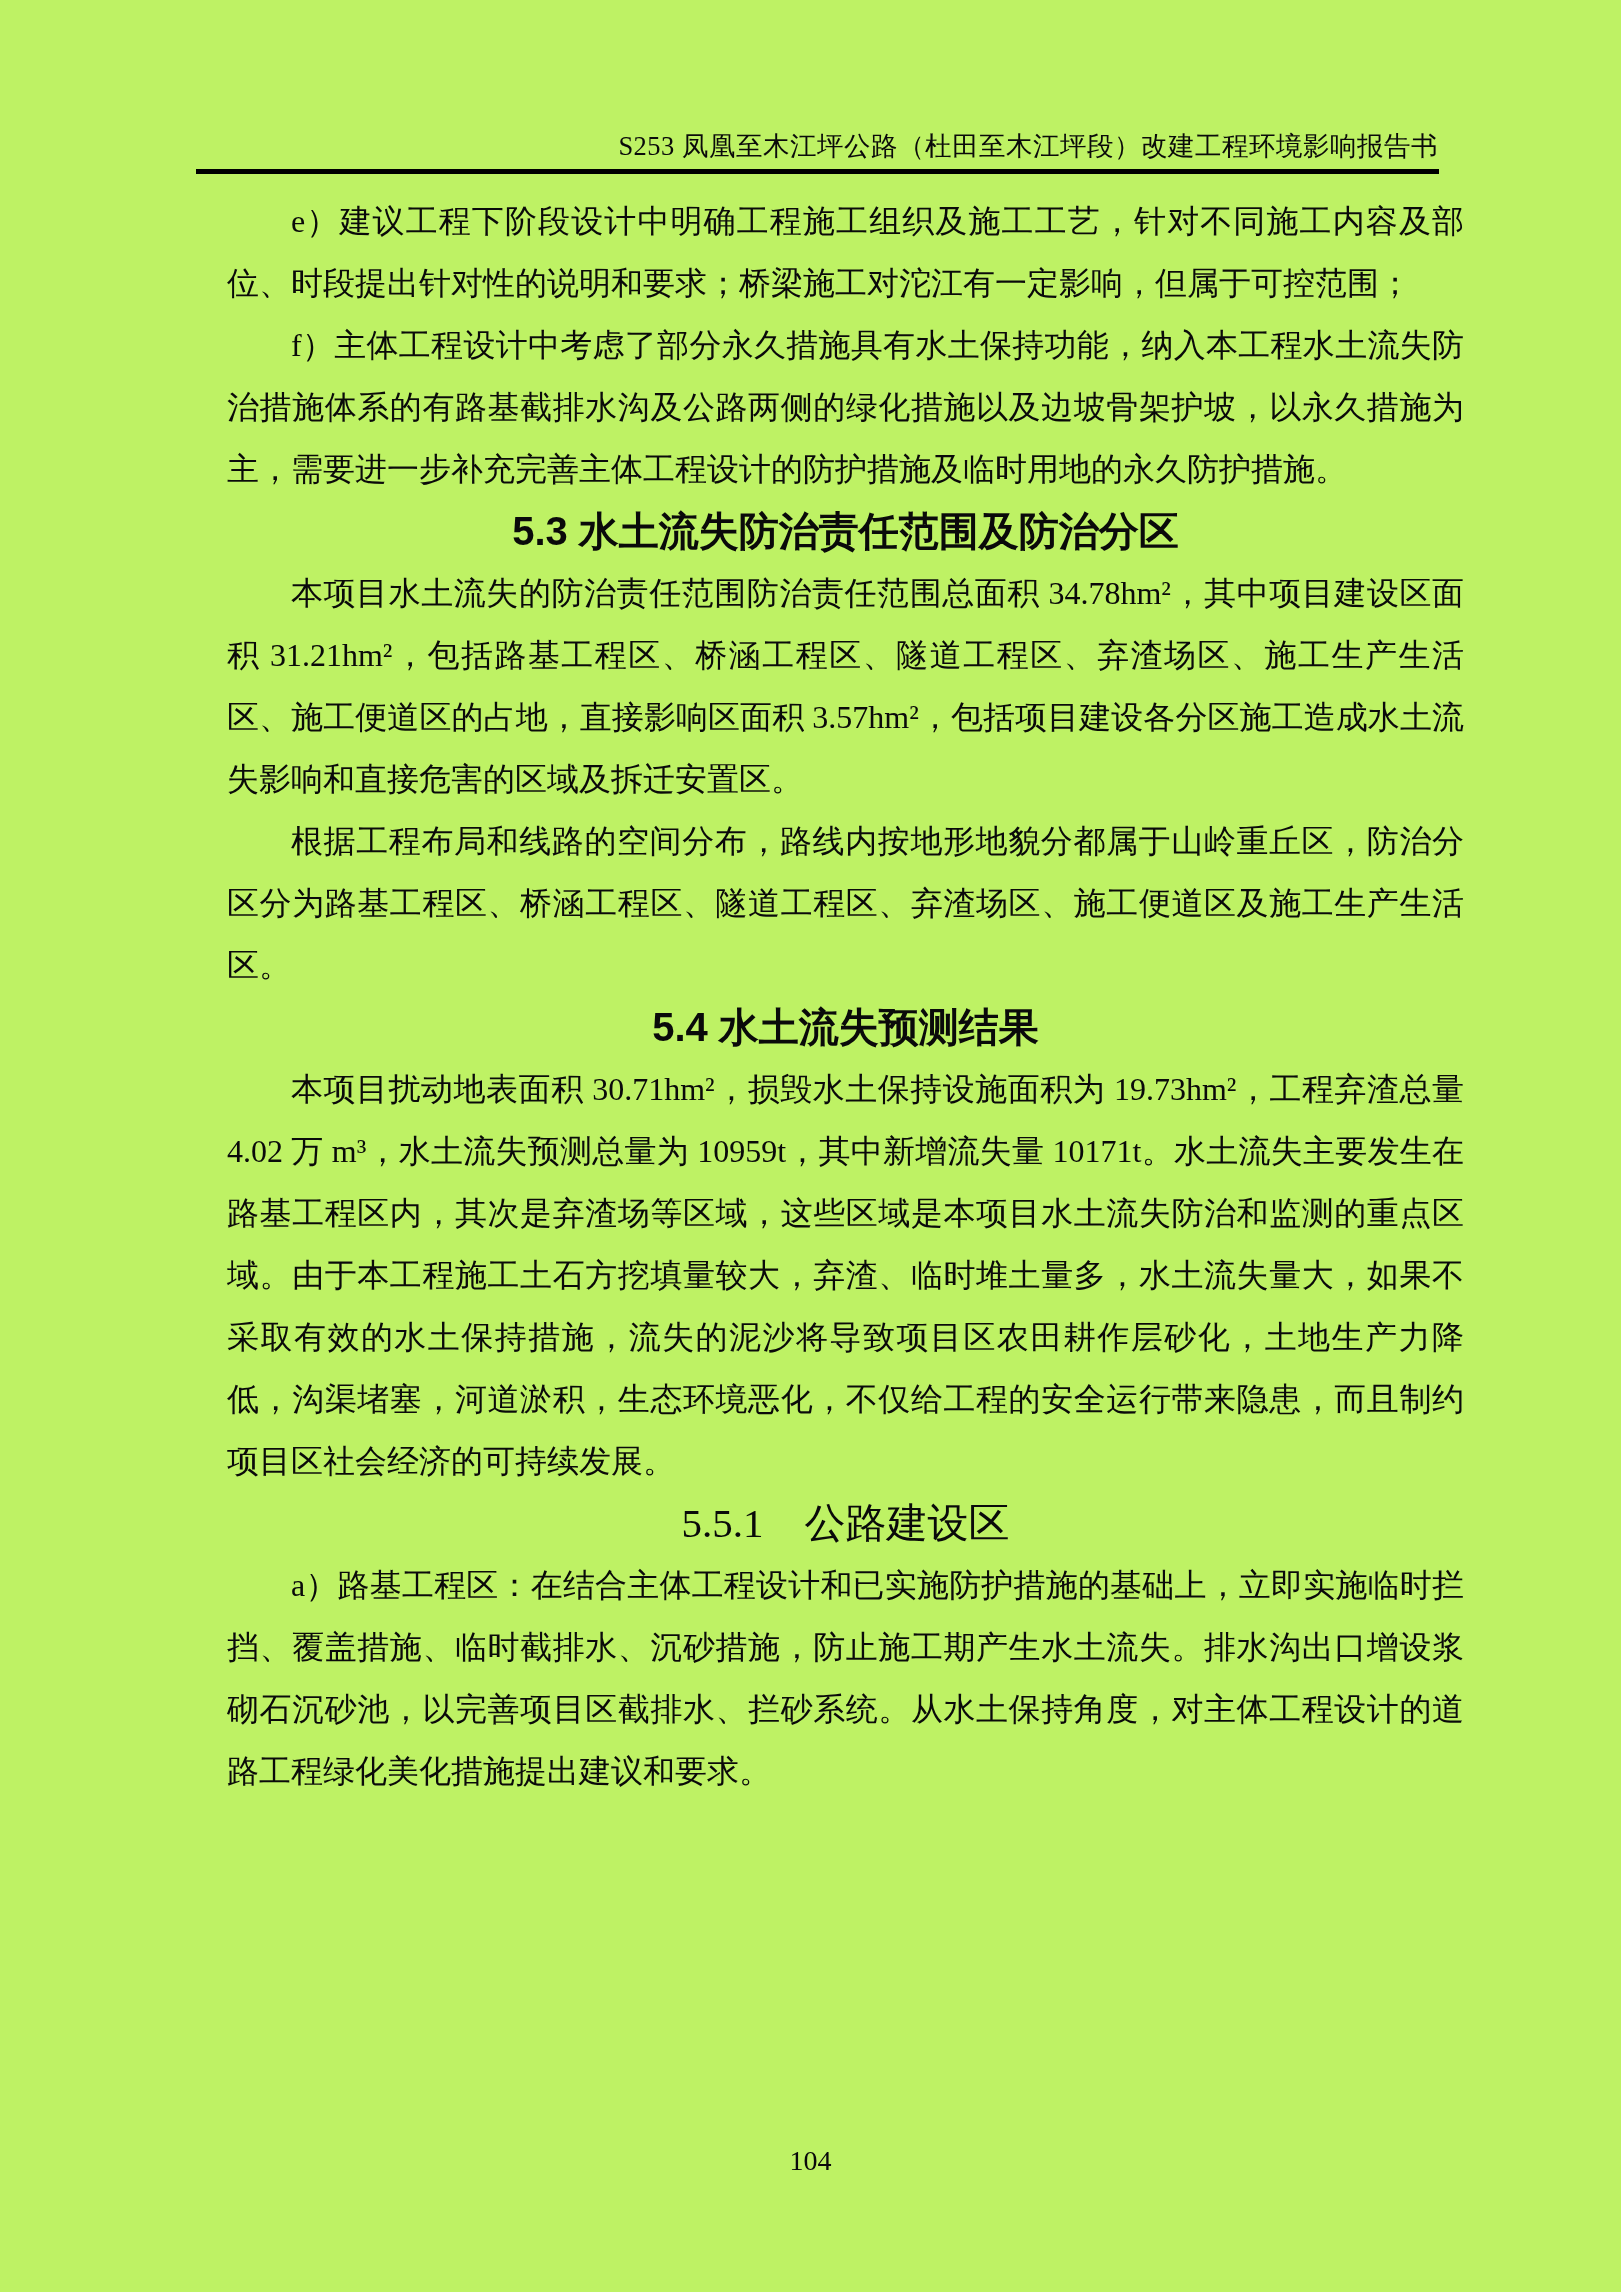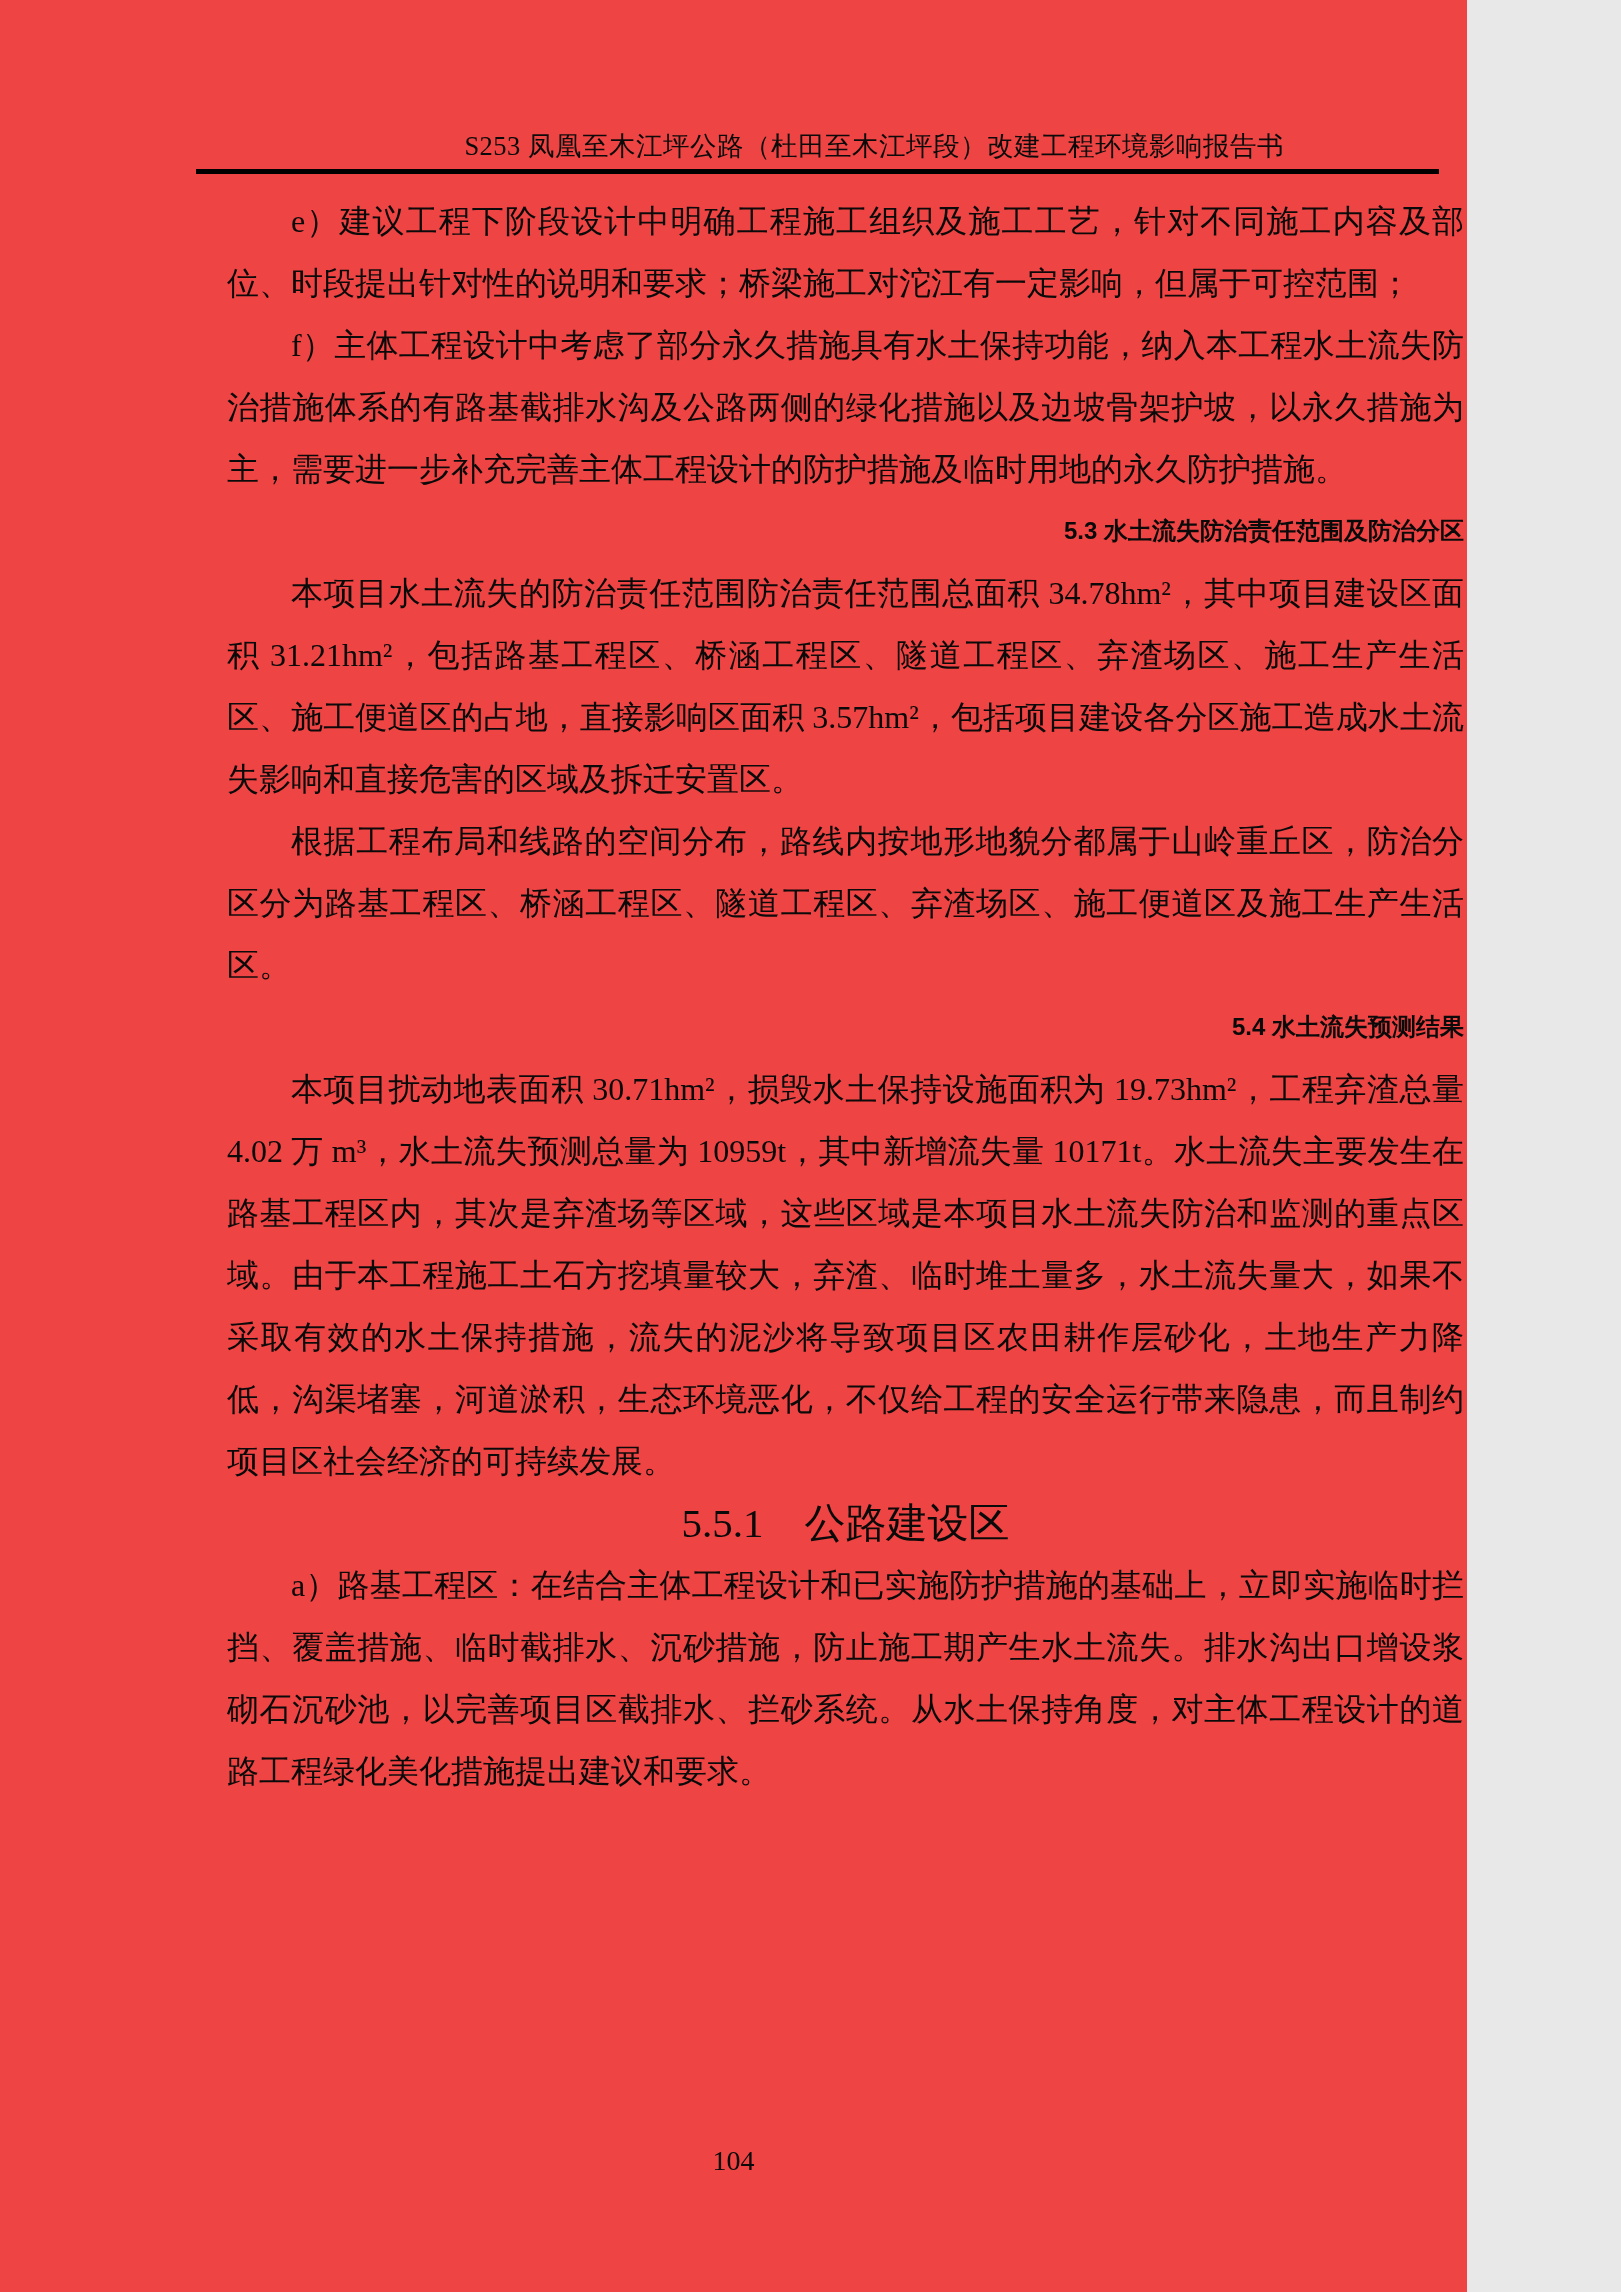--- a/index.html
+++ b/index.html
@@ -2,23 +2,23 @@
 <html><head>
 <meta charset="utf-8">
 <style>
   html, body {
     margin: 0;
     padding: 0;
     background: #e8e8e8;
   }
   .page {
     position: relative;
-    width: 1467px;
+    width: 1621px;
     height: 2293px;
-    background: #ef4444;
+    background: #bef264;
     font-family: "Liberation Serif", "DejaVu Serif", serif;
     color: #0a0a0a;
     overflow: hidden;
   }
   .header-title {
     position: absolute;
     top: 130px;
     right: 183px;
     font-size: 26.5px;
     line-height: 33px;
@@ -45,25 +45,25 @@
   }
   .para {
     margin: 0;
     text-indent: 2em;
     white-space: normal;
   }
   .doc-heading {
     margin: 0;
     font-family: "Liberation Sans", "DejaVu Sans", sans-serif;
     font-weight: 700;
-    font-size: 24px;
+    font-size: 40px;
     line-height: 62px;
     text-indent: 0;
     white-space: pre-wrap;
-    text-align: right;
+    text-align: center;
   }
   .doc-subheading {
     margin: 0;
     font-weight: 400;
     font-size: 41px;
     line-height: 62px;
     text-indent: 0;
     white-space: pre-wrap;
     text-align: center;
   }

